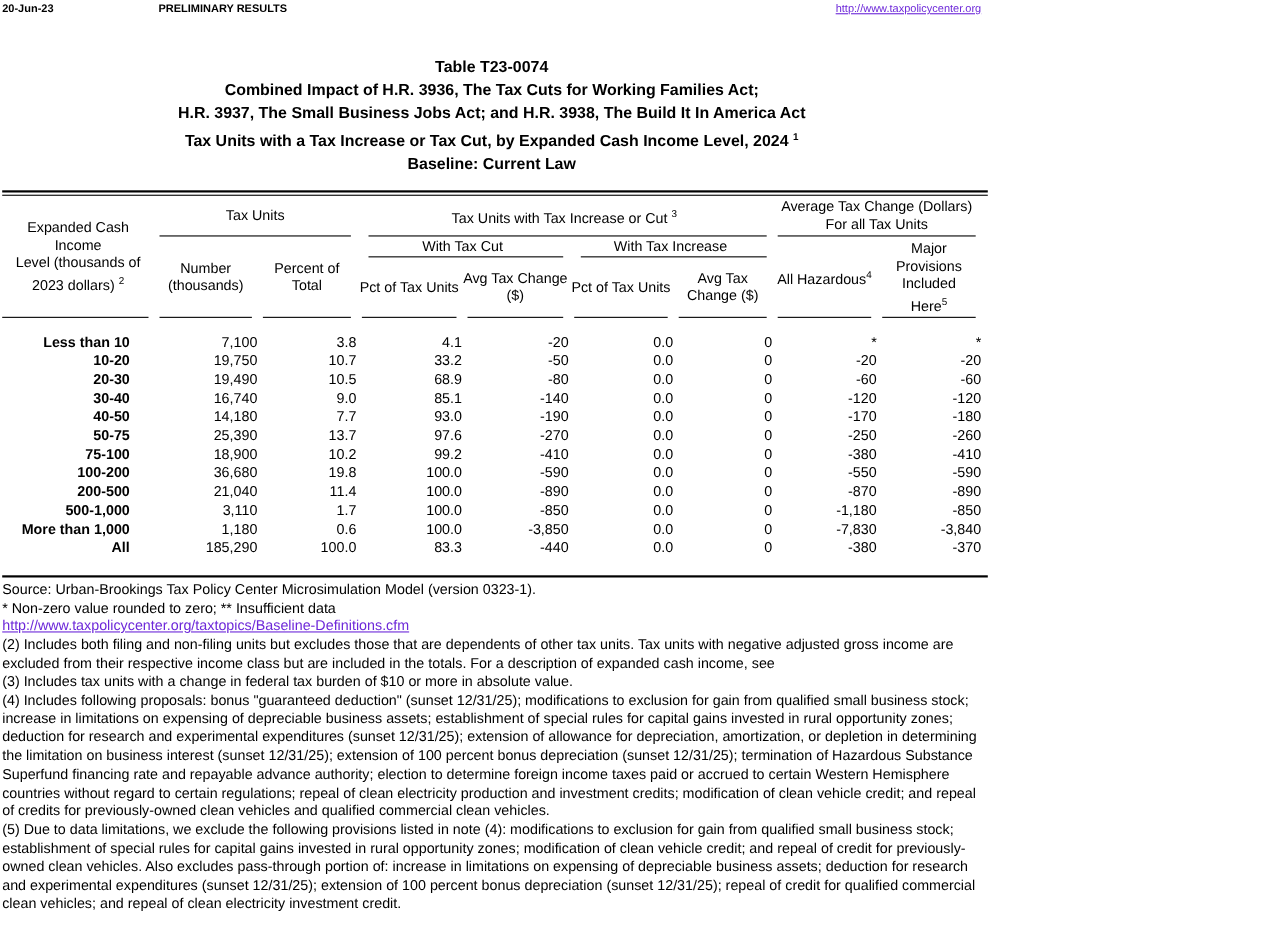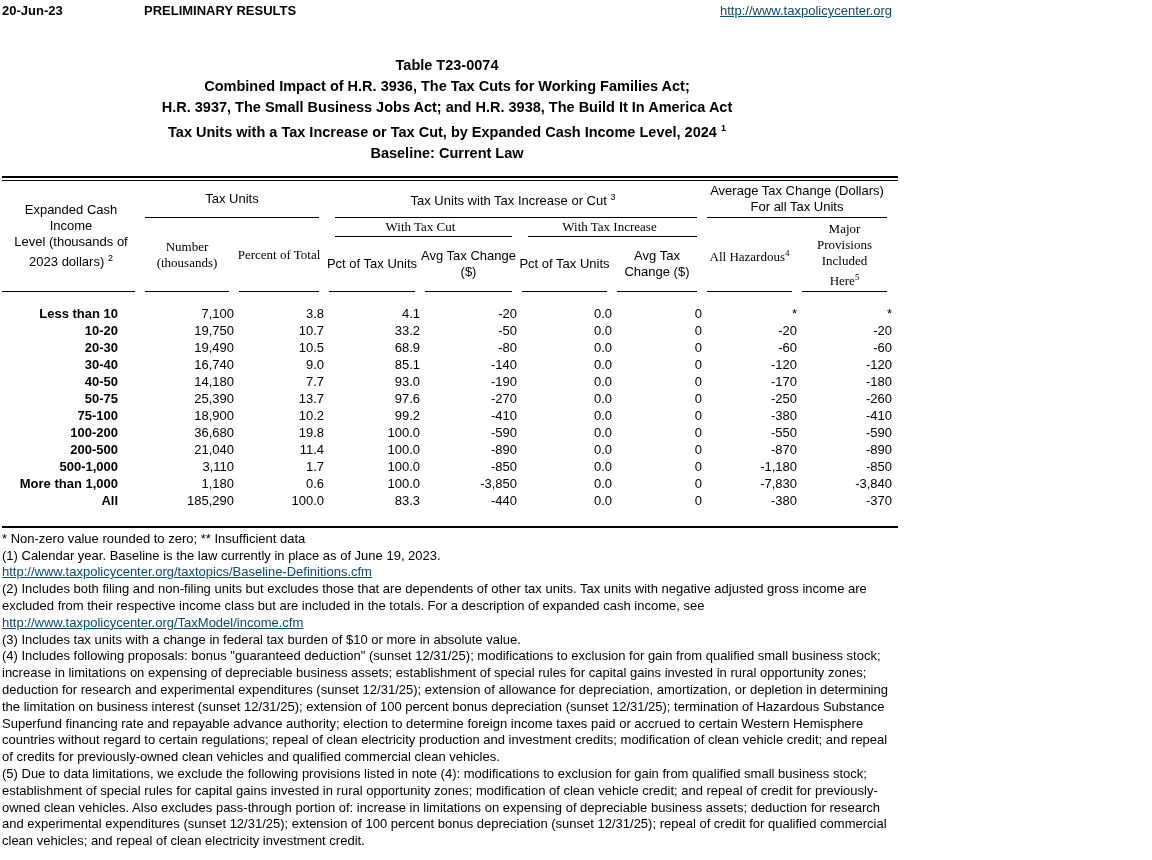--- a/index.html
+++ b/index.html
@@ -7,42 +7,42 @@
   body {
     width: 1152px; height: 860px;
     font-family: "Liberation Sans", sans-serif;
     color: #000;
     padding: 3px 0 0 2px;
     overflow: hidden;
   }
   .content { width: 896px; }
 
   
-  .meta-row { display: flex; align-items: center; width: 890px; font-size: 13px; font-weight: bold; }
+  .meta-row { display: flex; align-items: center; width: 890px; font-size: 10px; font-weight: bold; }
   .meta-date { width: 142px; }
   .meta-status { flex: 1; }
   .meta-link { text-align: right; }
-  a.link { color: #0c4a6e; text-decoration: underline; font-weight: normal; }
+  a.link { color: #6d28d9; text-decoration: underline; font-weight: normal; }
   .meta-link a.link { font-weight: normal; }
 
   
   .title-block { margin-top: 37px; width: 890px; text-align: center; font-weight: bold; font-size: 14.5px; line-height: 21px; }
   .title-block sup { font-size: 9px; }
 
   
   .double-rule { width: 896px; height: 5px; border-top: 2px solid #000; border-bottom: 1px solid #000; margin-top: 12px; }
   .bottom-rule { width: 896px; border-top: 2px solid #000; margin-top: 0px; }
 
   
   table.t { border-collapse: collapse; table-layout: fixed; width: 890px; font-size: 13px; }
   table.t th, table.t td { font-weight: normal; padding: 0; position: relative; }
   thead th { font-weight: bold; text-align: center; line-height: 16px; vertical-align: middle; }
   thead sup { font-size: 9px; }
   tr.group-row > th { height: 37px; }
-  tr.sub-row > th { height: 19px; font-family: Liberation Serif, serif; }
+  tr.sub-row > th { height: 19px; }
   tr.leaf-row > th { height: 55px; }
   .blk { display: block; }
 
   
   th.ul::after { content: ""; position: absolute; bottom: 0; left: 5px; right: 5px; border-bottom: 1.4px solid #000; }
   th.ul-flush::after { content: ""; position: absolute; bottom: 0; left: 0; right: 5px; border-bottom: 1.4px solid #000; }
   th.ul-sub::after { content: ""; position: absolute; bottom: 0; left: 11px; right: 5px; border-bottom: 1.4px solid #000; }
 
   
   tbody td { text-align: right; padding-right: 23px; height: 17px; line-height: 17px; white-space: nowrap; }
@@ -261,23 +261,22 @@
           <td>-380</td>
           <td>-370</td>
         </tr>
       </tbody>
   </table>
 
   <div class="table-gap"></div>
   <div class="bottom-rule"></div>
 
   <div class="footnotes">
+    <p>Source: Urban-Brookings Tax Policy Center Microsimulation Model (version 0323-1).</p>
     <p>* Non-zero value rounded to zero; ** Insufficient data</p>
-    <p>(1) Calendar year. Baseline is the law currently in place as of June 19, 2023.</p>
     <p><a class="link" href="#">http://www.taxpolicycenter.org/taxtopics/Baseline-Definitions.cfm</a></p>
     <p>(2) Includes both filing and non-filing units but excludes those that are dependents of other tax units. Tax units with negative adjusted gross income are excluded from their respective income class but are included in the totals. For a description of expanded cash income, see</p>
-    <p><a class="link" href="#">http://www.taxpolicycenter.org/TaxModel/income.cfm</a></p>
     <p>(3) Includes tax units with a change in federal tax burden of $10 or more in absolute value.</p>
     <p>(4) Includes following proposals: bonus "guaranteed deduction" (sunset 12/31/25); modifications to exclusion for gain from qualified small business stock; increase in limitations on expensing of depreciable business assets; establishment of special rules for capital gains invested in rural opportunity zones; deduction for research and experimental expenditures (sunset 12/31/25); extension of allowance for depreciation, amortization, or depletion in determining the limitation on business interest (sunset 12/31/25); extension of 100 percent bonus depreciation (sunset 12/31/25); termination of Hazardous Substance Superfund financing rate and repayable advance authority; election to determine foreign income taxes paid or accrued to certain Western Hemisphere countries without regard to certain regulations; repeal of clean electricity production and investment credits; modification of clean vehicle credit; and repeal of credits for previously-owned clean vehicles and qualified commercial clean vehicles.</p>
     <p>(5) Due to data limitations, we exclude the following provisions listed in note (4): modifications to exclusion for gain from qualified small business stock; establishment of special rules for capital gains invested in rural opportunity zones; modification of clean vehicle credit; and repeal of credit for previously-owned clean vehicles. Also excludes pass-through portion of: increase in limitations on expensing of depreciable business assets; deduction for research and experimental expenditures (sunset 12/31/25); extension of 100 percent bonus depreciation (sunset 12/31/25); repeal of credit for qualified commercial clean vehicles; and repeal of clean electricity investment credit.</p>
   </div>
 
 </div>
 
 </body></html>

